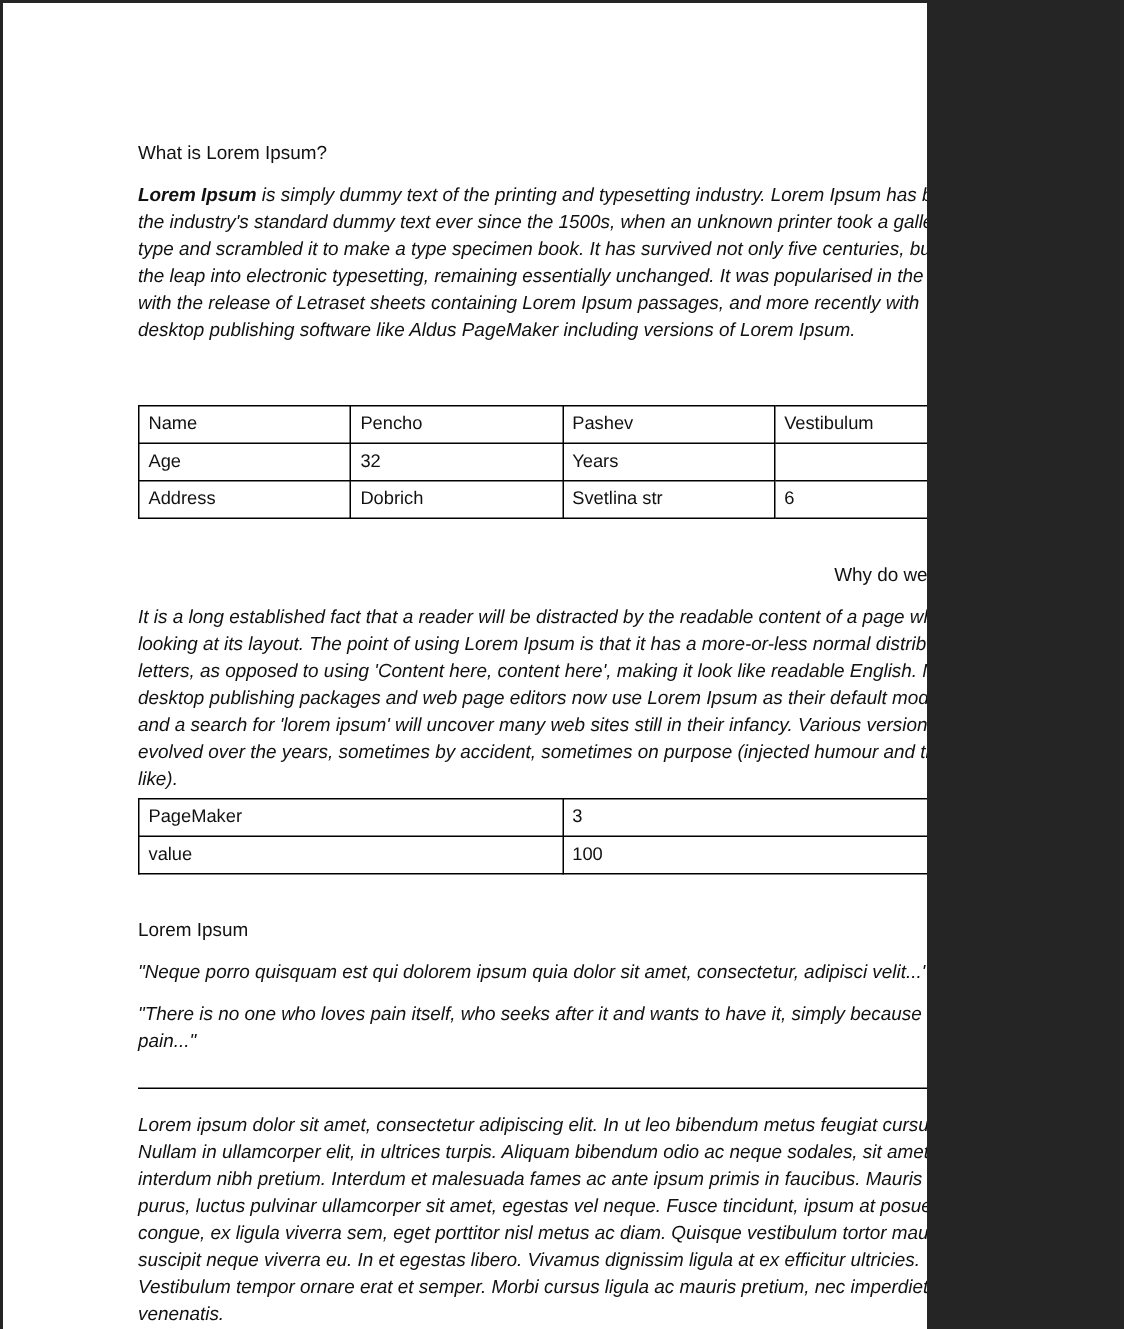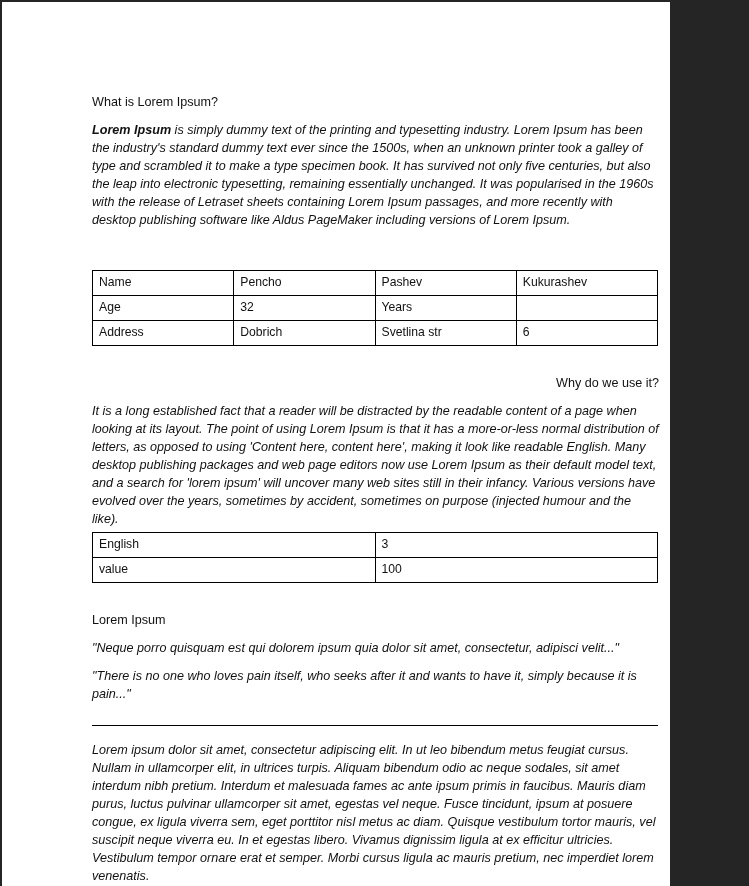--- a/index.html
+++ b/index.html
@@ -7,21 +7,21 @@
       padding: 0;
       width: 749px;
       height: 886px;
       overflow: hidden;
       background: #252525;
     }
     .page {
       position: absolute;
       left: 2px;
       top: 2px;
-      width: 668px;
+      width: 616px;
       height: 884px;
       background: #ffffff;
       overflow: hidden;
     }
     .content {
       position: absolute;
       left: 90px;
       top: 91px;
       width: 567px;
       font-family: "Liberation Sans", sans-serif;
@@ -71,21 +71,21 @@
     <div class="heading">What is Lorem Ipsum?</div>
 
     <p class="body"><span class="bold">Lorem Ipsum</span><span> is simply dummy text of the printing and typesetting industry. Lorem Ipsum has been the industry's standard dummy text ever since the 1500s, when an unknown printer took a galley of type and scrambled it to make a type specimen book. It has survived not only five centuries, but also the leap into electronic typesetting, remaining essentially unchanged. It was popularised in the 1960s with the release of Letraset sheets containing Lorem Ipsum passages, and more recently with desktop publishing software like Aldus PageMaker including versions of Lorem Ipsum.</span></p>
 
     <table class="doc-table" style="margin-top:41px;">
       <tbody>
         <tr>
           <td>Name</td>
           <td>Pencho</td>
           <td>Pashev</td>
-          <td>Kukurashev</td>
+          <td>Vestibulum</td>
         </tr>
         <tr>
           <td>Age</td>
           <td>32</td>
           <td>Years</td>
           <td></td>
         </tr>
         <tr>
           <td>Address</td>
           <td>Dobrich</td>
@@ -95,21 +95,21 @@
       </tbody>
     </table>
 
     <div class="heading" style="margin-top:28px;text-align:right;">Why do we use it?</div>
 
     <p class="body">It is a long established fact that a reader will be distracted by the readable content of a page when looking at its layout. The point of using Lorem Ipsum is that it has a more-or-less normal distribution of letters, as opposed to using 'Content here, content here', making it look like readable English. Many desktop publishing packages and web page editors now use Lorem Ipsum as their default model text, and a search for 'lorem ipsum' will uncover many web sites still in their infancy. Various versions have evolved over the years, sometimes by accident, sometimes on purpose (injected humour and the like).</p>
 
     <table class="doc-table" style="margin-top:4px;">
       <tbody>
         <tr>
-          <td>English</td>
+          <td>PageMaker</td>
           <td>3</td>
         </tr>
         <tr>
           <td>value</td>
           <td>100</td>
         </tr>
       </tbody>
     </table>
 
     <div class="heading" style="margin-top:28px;">Lorem Ipsum</div>

